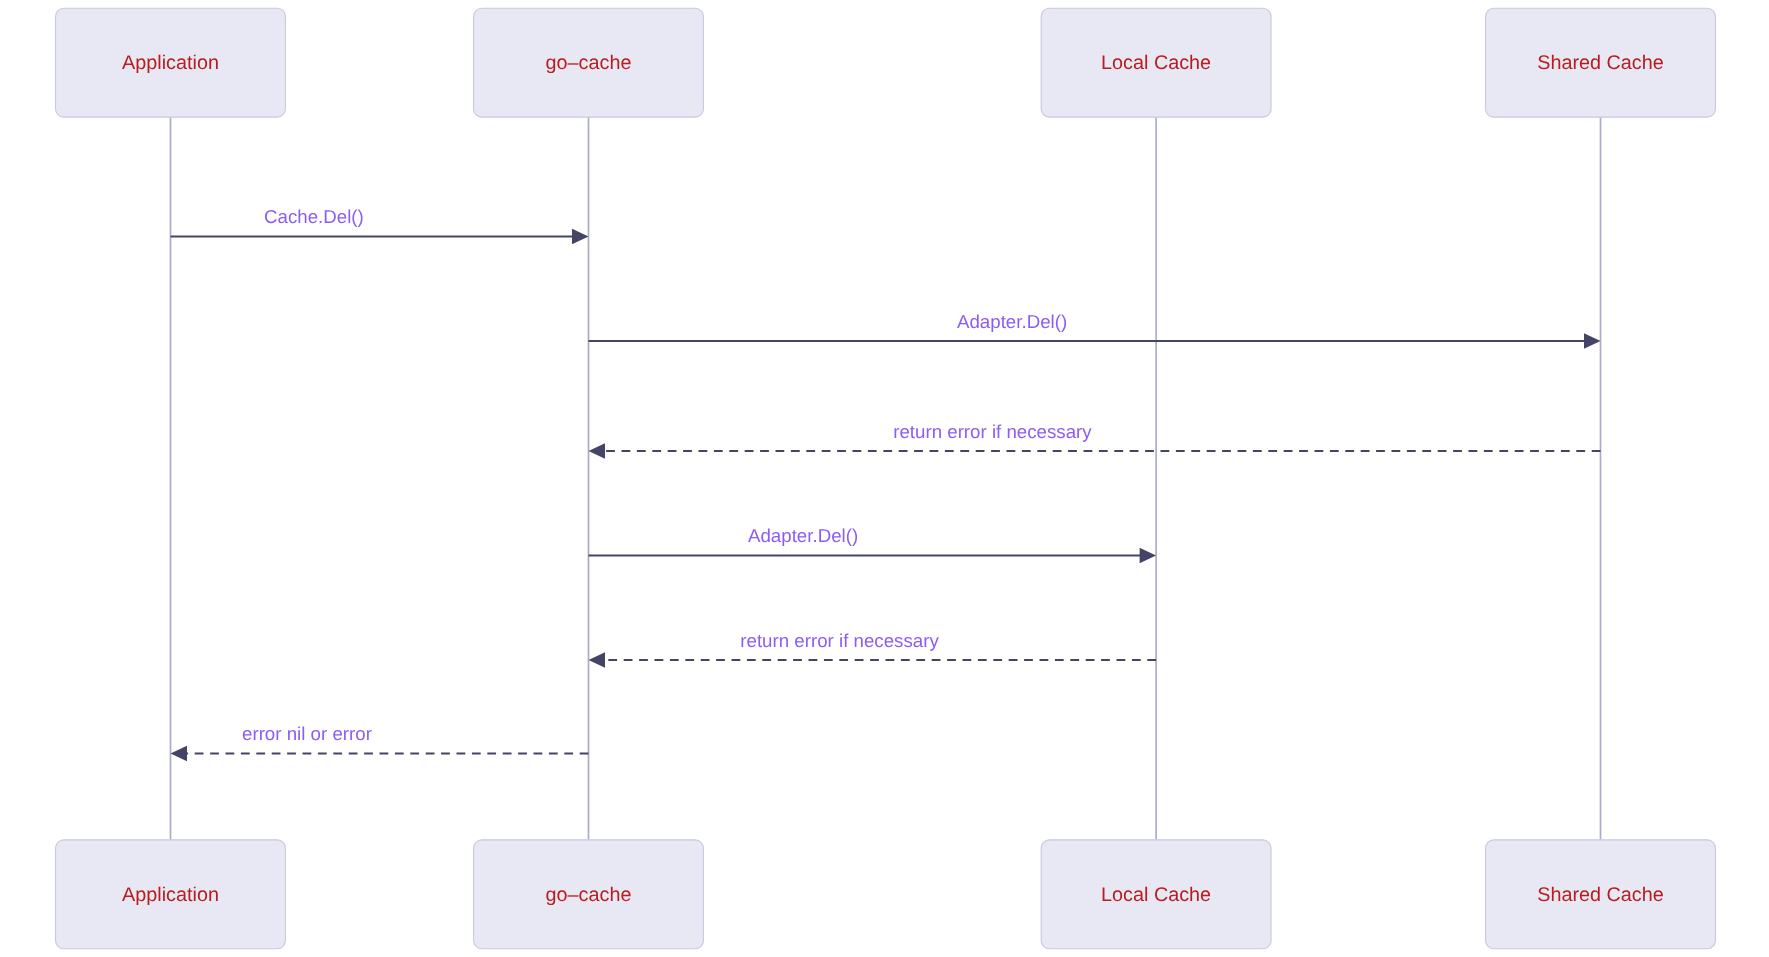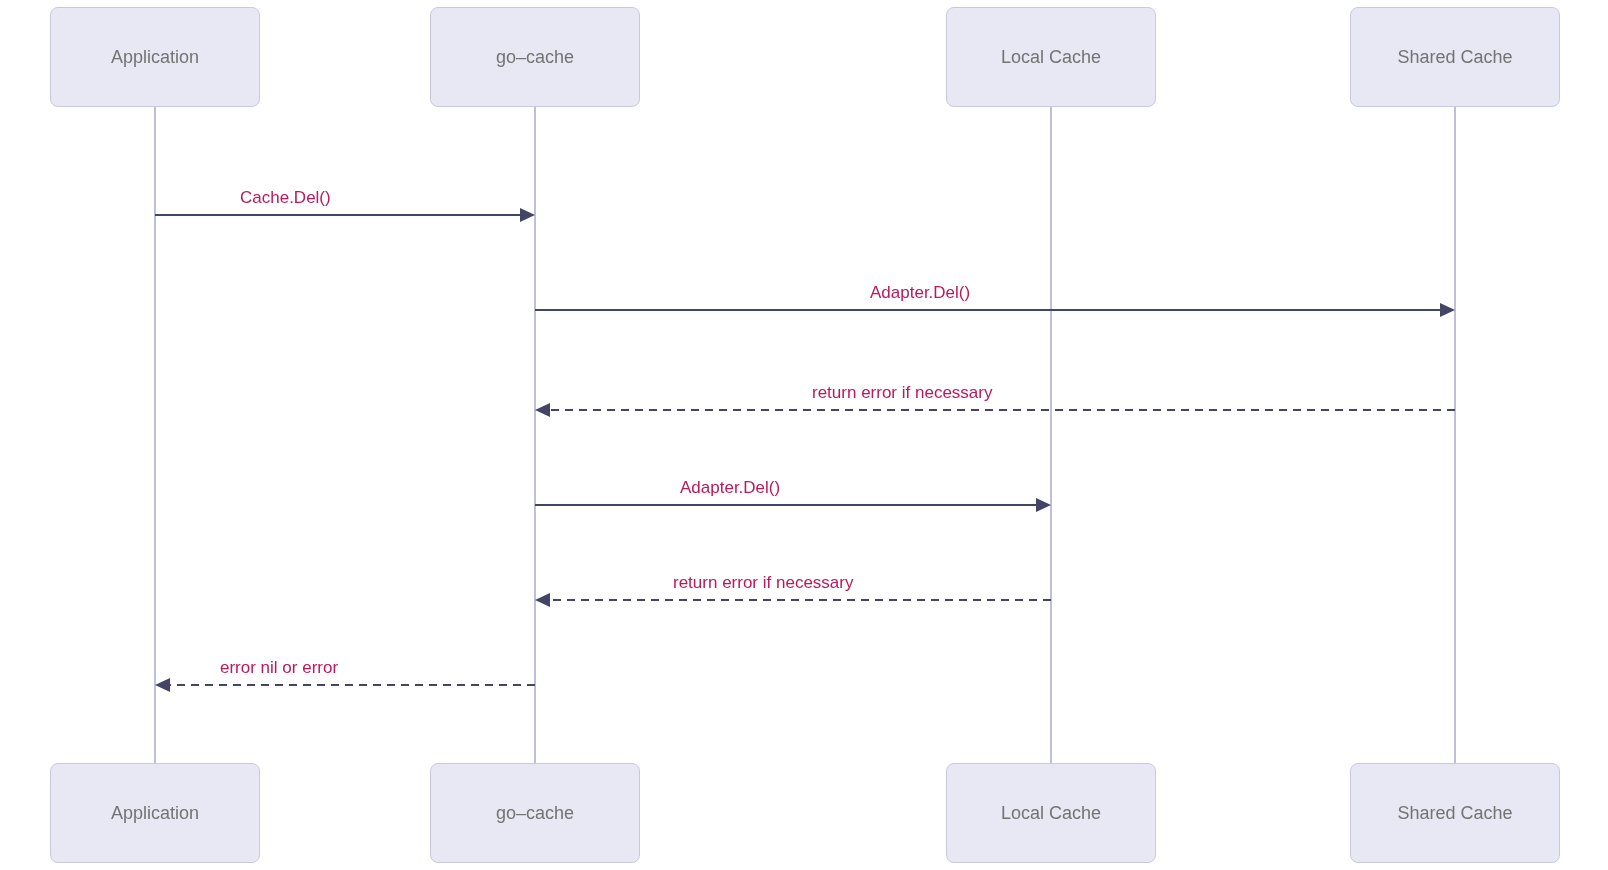--- a/index.html
+++ b/index.html
@@ -18,29 +18,29 @@
     }
     .actor-box {
       position: absolute;
       background: #e8e8f5;
       border: 1px solid #c8c8e0;
       border-radius: 8px;
       display: flex;
       align-items: center;
       justify-content: center;
       font-size: 18px;
-      color: #737373;
+      color: #b91c1c;
       text-align: right;
       width: 210px;
       height: 100px;
     }
     .arrow-label {
       position: absolute;
       font-size: 17px;
-      color: #be185d;
+      color: #8b5cf6;
       white-space: nowrap;
     }
     
     svg.arrows {
       position: absolute;
       top: 0;
       left: 0;
       width: 1608px;
       height: 870px;
       pointer-events: none;

